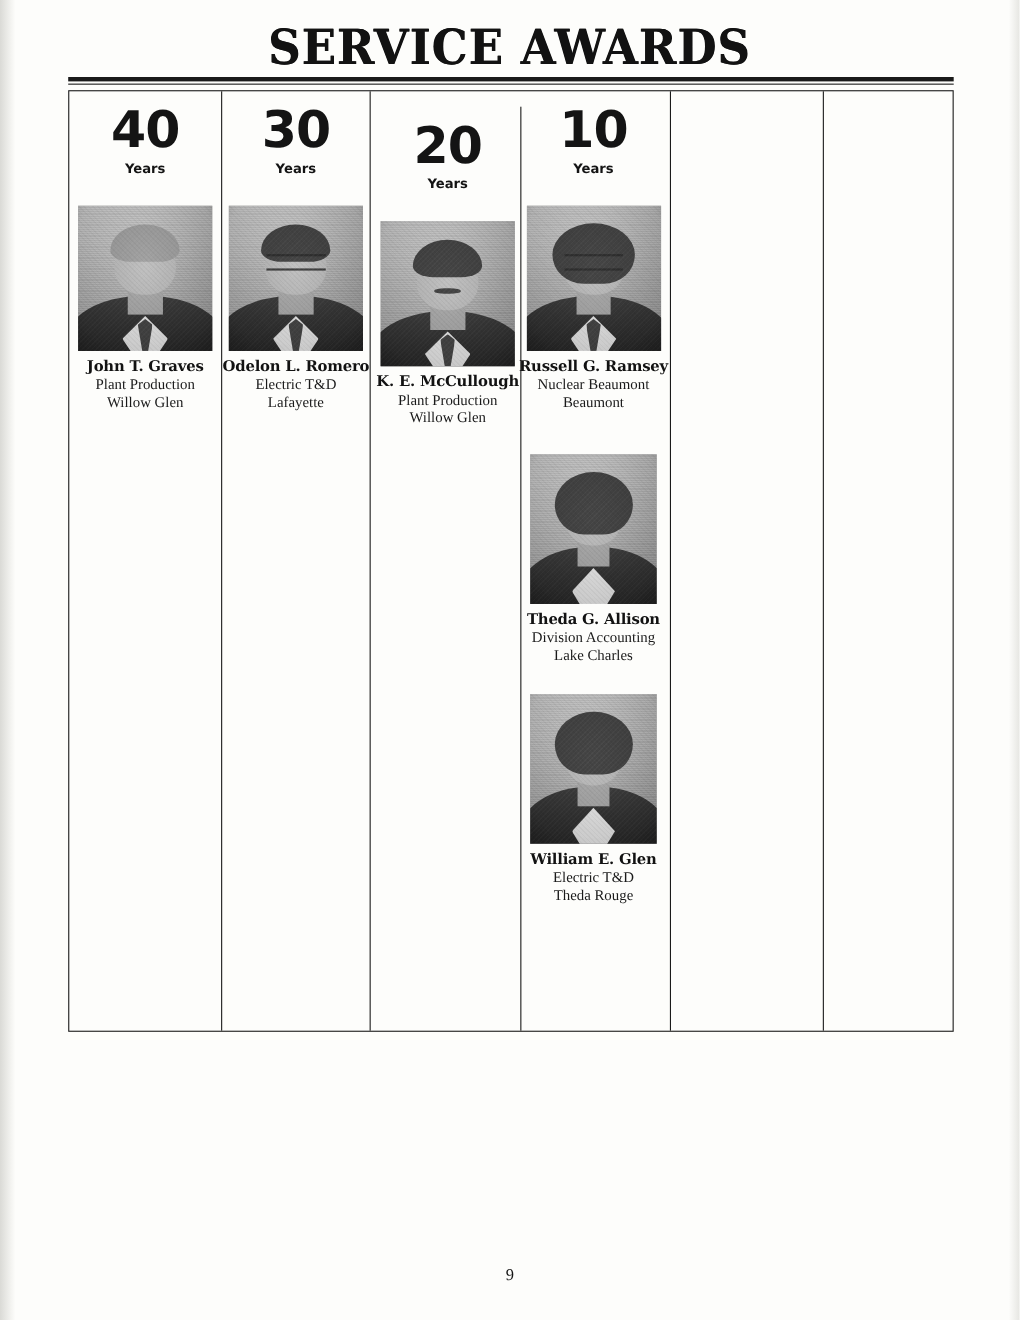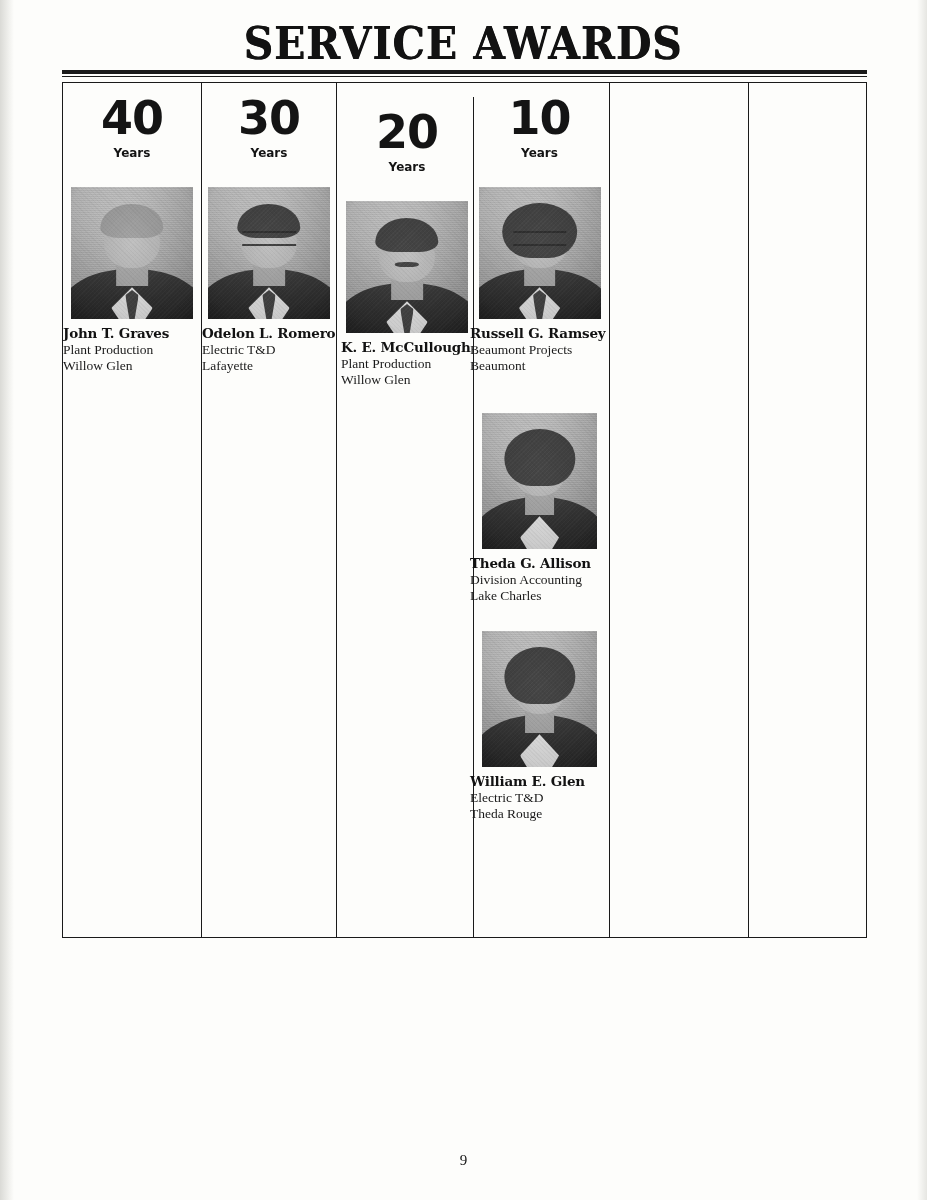--- a/index.html
+++ b/index.html
@@ -102,21 +102,21 @@
     font-family: "DejaVu Sans", sans-serif;
     font-weight: bold;
     font-size: 12px;
     line-height: 20px;
     color: #141414;
     margin-top: 2px;
   }
 
   .person {
     position: absolute;
-    text-align: left;
+    text-align: center;
     width: 100%;
   }
   .photo {
     margin: 0 auto;
     background: #8d8d8a;
     position: relative;
     overflow: hidden;
     filter: grayscale(1) contrast(1.05);
   }
   .photo .bg {
@@ -367,21 +367,21 @@
             <div class="neck"></div>
               <div class="head"></div>
               <div class="hair"></div>
             <div class="glasses"></div>
               <div class="mustache"></div>
           </div>
           <div class="grain"></div>
             <div class="vignette"></div>
         </div>
         <div class="p-name">Russell G. Ramsey</div>
-        <div class="p-dept">Beaumont Projects</div>
+        <div class="p-dept">Nuclear Beaumont</div>
         <div class="p-loc">Beaumont</div>
       </div>
 
       <div class="person" style="top:330px;">
         <div class="photo" style="width:115px;height:136px;">
           <div class="bg"></div>
           <div class="portrait hair-dark long-hair">
             <div class="suit"></div>
               <div class="shirt"></div>
             <div class="neck"></div>

